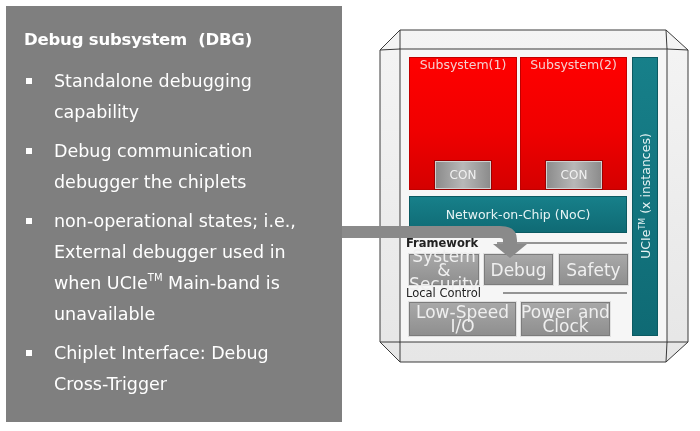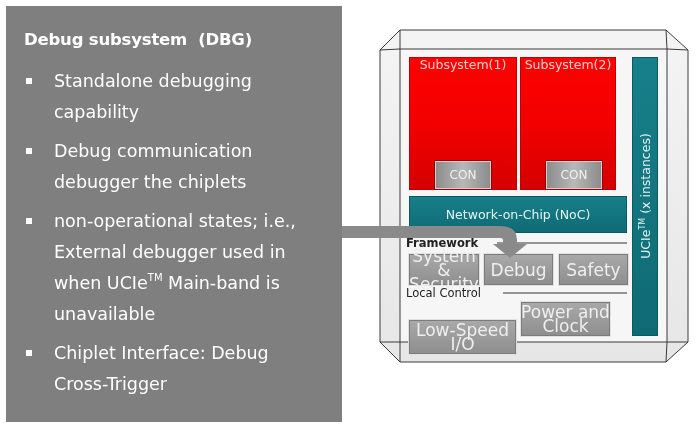--- a/index.html
+++ b/index.html
@@ -118,21 +118,21 @@
   <line x1="497" y1="243" x2="627" y2="243" stroke="#333" stroke-width="1"></line>
   <line x1="503" y1="293" x2="627" y2="293" stroke="#333" stroke-width="1"></line>
 </svg>
 
 <div class="blk red" style="left:409px; top:57px; width:108px; height:133px;">
   <span>Subsystem(1)</span>
 </div>
 <div class="con" style="left:435px; top:161px;">
   <span>CON</span>
 </div>
-<div class="blk red" style="left:520px; top:57px; width:96px; height:133px;">
+<div class="blk red" style="left:520px; top:57px; width:107px; height:133px;">
   <span>Subsystem(2)</span>
 </div>
 <div class="con" style="left:546px; top:161px;">
   <span>CON</span>
 </div>
 
 <div class="blk teal" style="left:632px; top:57px; width:26px; height:279px;"></div>
 <div class="ucie-label"><span>UCIe</span><sup>TM</sup><span> (x instances)</span></div>
 
 <div class="blk teal" style="left:409px; top:196px; width:218px; height:37px;">
@@ -145,21 +145,21 @@
   <span>&amp; Security</span>
 </div>
 <div class="blk gray" style="left:484px; top:254px; width:69px; height:31px;">
   <span>Debug</span>
 </div>
 <div class="blk gray" style="left:559px; top:254px; width:69px; height:31px;">
   <span>Safety</span>
 </div>
 
 <div class="sect" style="left:406px; top:286px;">Local Control</div>
-<div class="blk gray" style="left:409px; top:302px; width:107px; height:34px;margin-top:18px;">
+<div class="blk gray" style="left:409px; top:302px; width:107px; height:34px;">
   <span>Low-Speed I/O</span>
 </div>
 <div class="blk gray" style="left:521px; top:302px; width:89px; height:34px;">
   <span>Power and Clock</span>
 </div>
 
 <svg class="chip" width="700" height="431">
   <path d="M342,226 L500,226 Q517,226 517,240 L517,246 L503,246 L503,240 Q503,238 500,238 L342,238 Z" fill="#8a8a8a"></path>
   <polygon points="493,244 527,244 510,258" fill="#8a8a8a"></polygon>
 </svg>

